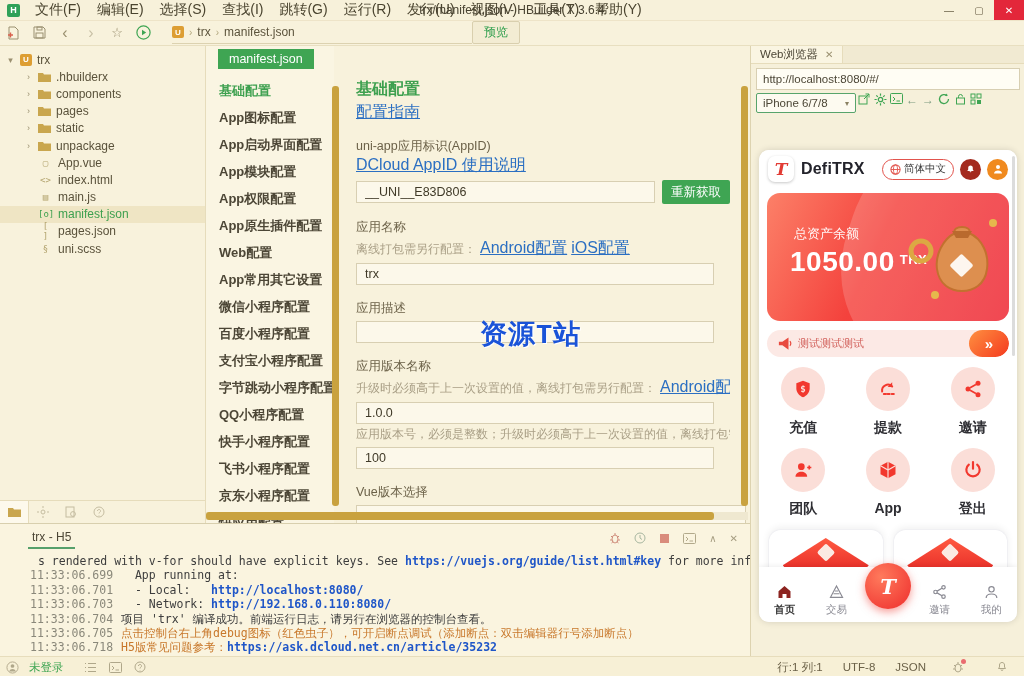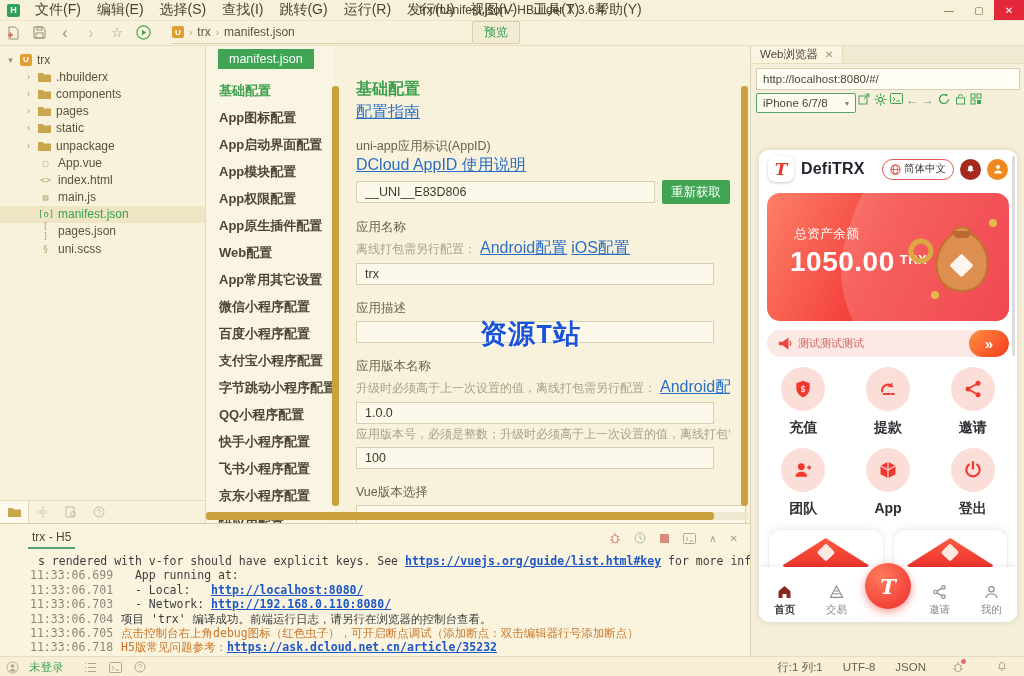--- a/index.html
+++ b/index.html
@@ -69,21 +69,21 @@
       text-shadow:1px 1px 0 #ffffff;letter-spacing:1px;z-index:15;font-family:Liberation Mono, monospace}
   
   .consolep{position:absolute;left:0;top:523px;width:750px;height:133px;background:#faf4df;border-top:1px solid #d8cfae}
   .ctab{display:inline-block;margin:6px 0 0 28px;font-size:12px;color:#4c4636;border-bottom:2px solid #56a06b;padding:0 4px 3px}
   .cicons{position:absolute;right:12px;top:8px;display:flex;gap:13px;align-items:center}
   .cicons .ic{opacity:.75}
   .clog{padding:5px 0 0 30px;font-family:"DejaVu Sans Mono","Liberation Mono",monospace;
         font-size:11.5px;line-height:14.4px;color:#3d3d3d}
   .cl{white-space:pre;overflow:hidden}
   .ct{color:#8a887a;margin-right:8px}
-  .clink{color:#1f56c8;text-decoration:underline;font-weight:bold;cursor:pointer}
+  .clink{color:#1f56c8;font-weight:bold;cursor:pointer}
   .corange{color:#c8772a}
   
   .statusb{position:absolute;left:0;top:656px;width:1024px;height:20px;background:#f7f0d6;border-top:1px solid #e7ddbc;
            display:flex;align-items:center;font-size:11.5px;color:#6b6148;z-index:30}
   .statusb .login{color:#3fa553;margin:0 14px 0 4px}
   .sic{margin:0 6px;opacity:.65}
   .sright{margin-left:auto;display:flex;align-items:center;gap:20px;margin-right:10px}
   .bugdot{position:relative}
   .bugdot::after{content:"";position:absolute;right:-2px;top:-2px;width:5px;height:5px;border-radius:50%;background:#e3273a}
   

